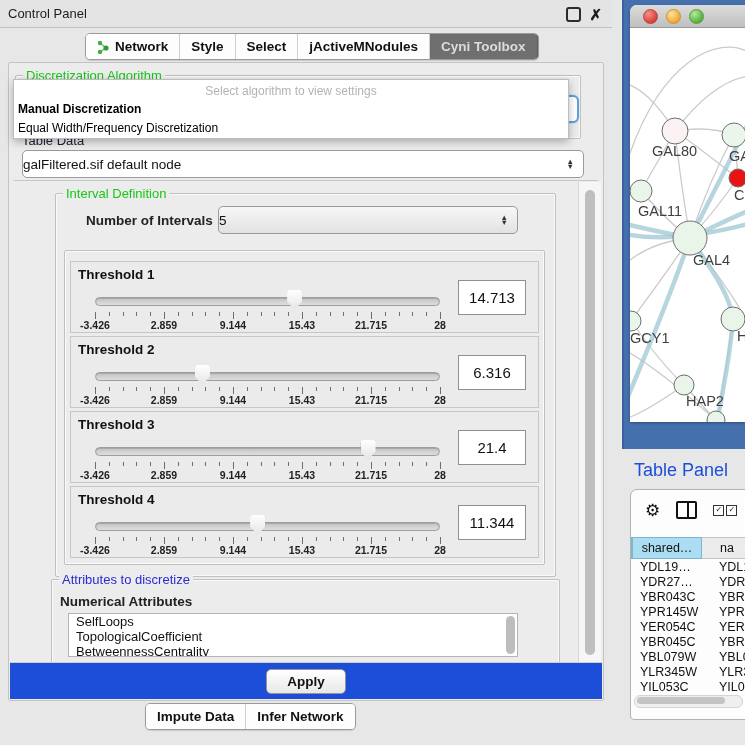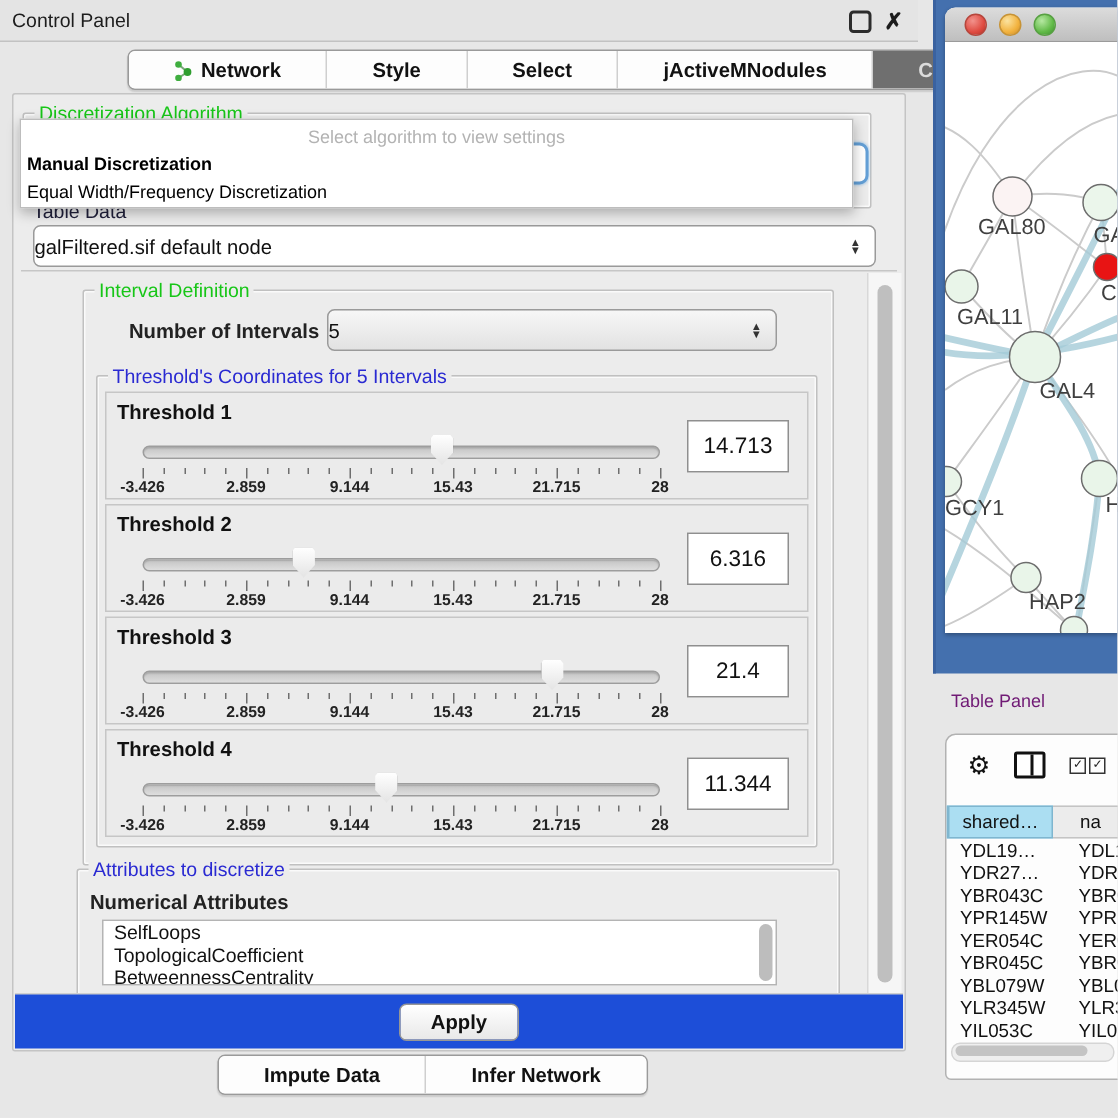--- a/index.html
+++ b/index.html
@@ -11,21 +11,21 @@
   .cp{position:absolute;left:0;top:0;width:612px;height:745px;background:#e7e7e7;}
   .cp-titlebar{position:absolute;left:0;top:0;width:612px;height:27px;background:#e4e4e4;
                border-bottom:1px solid #c2c2c2;display:flex;align-items:center;}
   .cp-title{margin-left:8px;font-size:13px;color:#1d1d1d;}
   .cp-titlebar .win-btns{position:absolute;right:10px;top:7px;display:flex;gap:8px;align-items:center;}
   .float-ico{width:11px;height:11px;border:2px solid #2c2c2c;border-radius:3px;}
   .close-ico{font-size:15px;font-weight:bold;color:#1c1c1c;line-height:11px;}
 
   .tabstrip{position:absolute;display:flex;border:1px solid #9a9a9a;border-radius:5px;overflow:hidden;
             background:#fff;box-shadow:0 1px 1px rgba(0,0,0,.12);}
-  .tabstrip .tab{display:flex;align-items:center;gap:5px;padding:0 30px;height:25px;background:#fdfdfd;
+  .tabstrip .tab{display:flex;align-items:center;gap:5px;padding:0 11px;height:25px;background:#fdfdfd;
             border-right:1px solid #cfcfcf;font-weight:bold;font-size:13.5px;color:#111;cursor:default;white-space:nowrap;}
   .tabstrip .tab:last-child{border-right:none;}
   .tabstrip .tab.sel{background:#6f6f6f;color:#dcdcdc;border-right:1px solid #5f5f5f;}
   .top-tabs{left:85px;top:33px;}
   .bottom-tabs{left:145px;top:703px;}
 
   .cp-main{position:absolute;left:8px;top:62px;width:594px;height:637px;background:#ececec;
            border:1px solid #c4c4c4;border-radius:2px;}
 
   
@@ -93,21 +93,21 @@
            overflow:hidden;box-shadow:0 1px 3px rgba(0,0,0,.3);padding-left:28px;}
   .net-titlebar{position:absolute;left:0;top:0;right:0;height:22px;background:linear-gradient(#dcdcdc,#bfbfbf);
                 border-bottom:1px solid #9b9b9b;display:flex;align-items:center;gap:8px;padding-left:13px;}
   .tl{width:13px;height:13px;border-radius:50%;}
   .tl.red{background:radial-gradient(circle at 35% 30%,#f2928c,#df4b41 60%,#b03228);border:1px solid #b6463c;}
   .tl.yellow{background:radial-gradient(circle at 35% 30%,#fbe3a0,#f2b23e 60%,#c6882a);border:1px solid #c79336;}
   .tl.green{background:radial-gradient(circle at 35% 30%,#b6e8a2,#61ba47 60%,#3f8f31);border:1px solid #57a042;}
   .net-canvas{position:absolute;left:0;top:23px;right:0;bottom:0;background:#fff;overflow:hidden;}
 
   
-  .tp-title{position:absolute;left:634px;top:460px;font-size:12px;color:#701a75;}
+  .tp-title{position:absolute;left:634px;top:460px;font-size:18px;color:#1d4ed8;}
   .tp-body{position:absolute;left:630px;top:489px;width:115px;height:229px;background:#fdfdfd;
            border:1px solid #b2b2b2;border-top-left-radius:7px;border-bottom-left-radius:4px;overflow:hidden;}
   .tp-toolbar{position:absolute;left:0;top:0;right:0;height:40px;display:flex;align-items:center;gap:16px;padding-left:14px;}
   .gear{font-size:17px;color:#111;line-height:17px;}
   .cols-ico{width:17px;height:14px;border:2px solid #111;border-radius:2px;position:relative;background:#fff;}
   .cols-ico:before{content:"";position:absolute;left:50%;top:0;bottom:0;width:2px;background:#111;}
   .cbx-group{display:flex;gap:2px;}
   .cbx{width:9px;height:9px;border:1.5px solid #333;font-size:8px;line-height:8px;color:#222;text-align:center;}
   .tp-header{position:absolute;left:0;top:47px;right:0;height:22px;display:flex;font-size:12.5px;color:#111;}
   .tp-header .h1{width:68px;background:#abdef2;border:1px solid #7fb6cf;border-left:2px solid #7fb6cf;
@@ -194,21 +194,20 @@
           <div class="bold" style="position:absolute;left:30px;top:19px;font-size:13.5px;">Number of Intervals</div>
           <div class="combo gray" style="left:162px;top:12px;width:298px;height:26px;">
             <span class="val">5</span>
             <span class="spinner">
                 <span>▲</span>
                 <span>▼</span>
               </span>
           </div>
 
           <div class="tbox" style="left:8px;top:56px;width:479px;height:313px;">
-            <span class="legend blue">Threshold's Coordinates for 5 Intervals</span>
             <div id="thresholds" style="position:absolute;left:5px;top:10px;right:5px;">
                 <div class="thr">
                   <div class="tlabel">Threshold 1</div>
                   <div class="slider-zone">
                     <div class="track"></div>
                     <div class="thumb" style="left:57.72%;"></div>
                     <div class="ticks">
                       <div class="tick" style="left:0.00%;height:7px;"></div>
                       <div class="tick" style="left:4.00%;height:4px;"></div>
                       <div class="tick" style="left:8.00%;height:4px;"></div>

